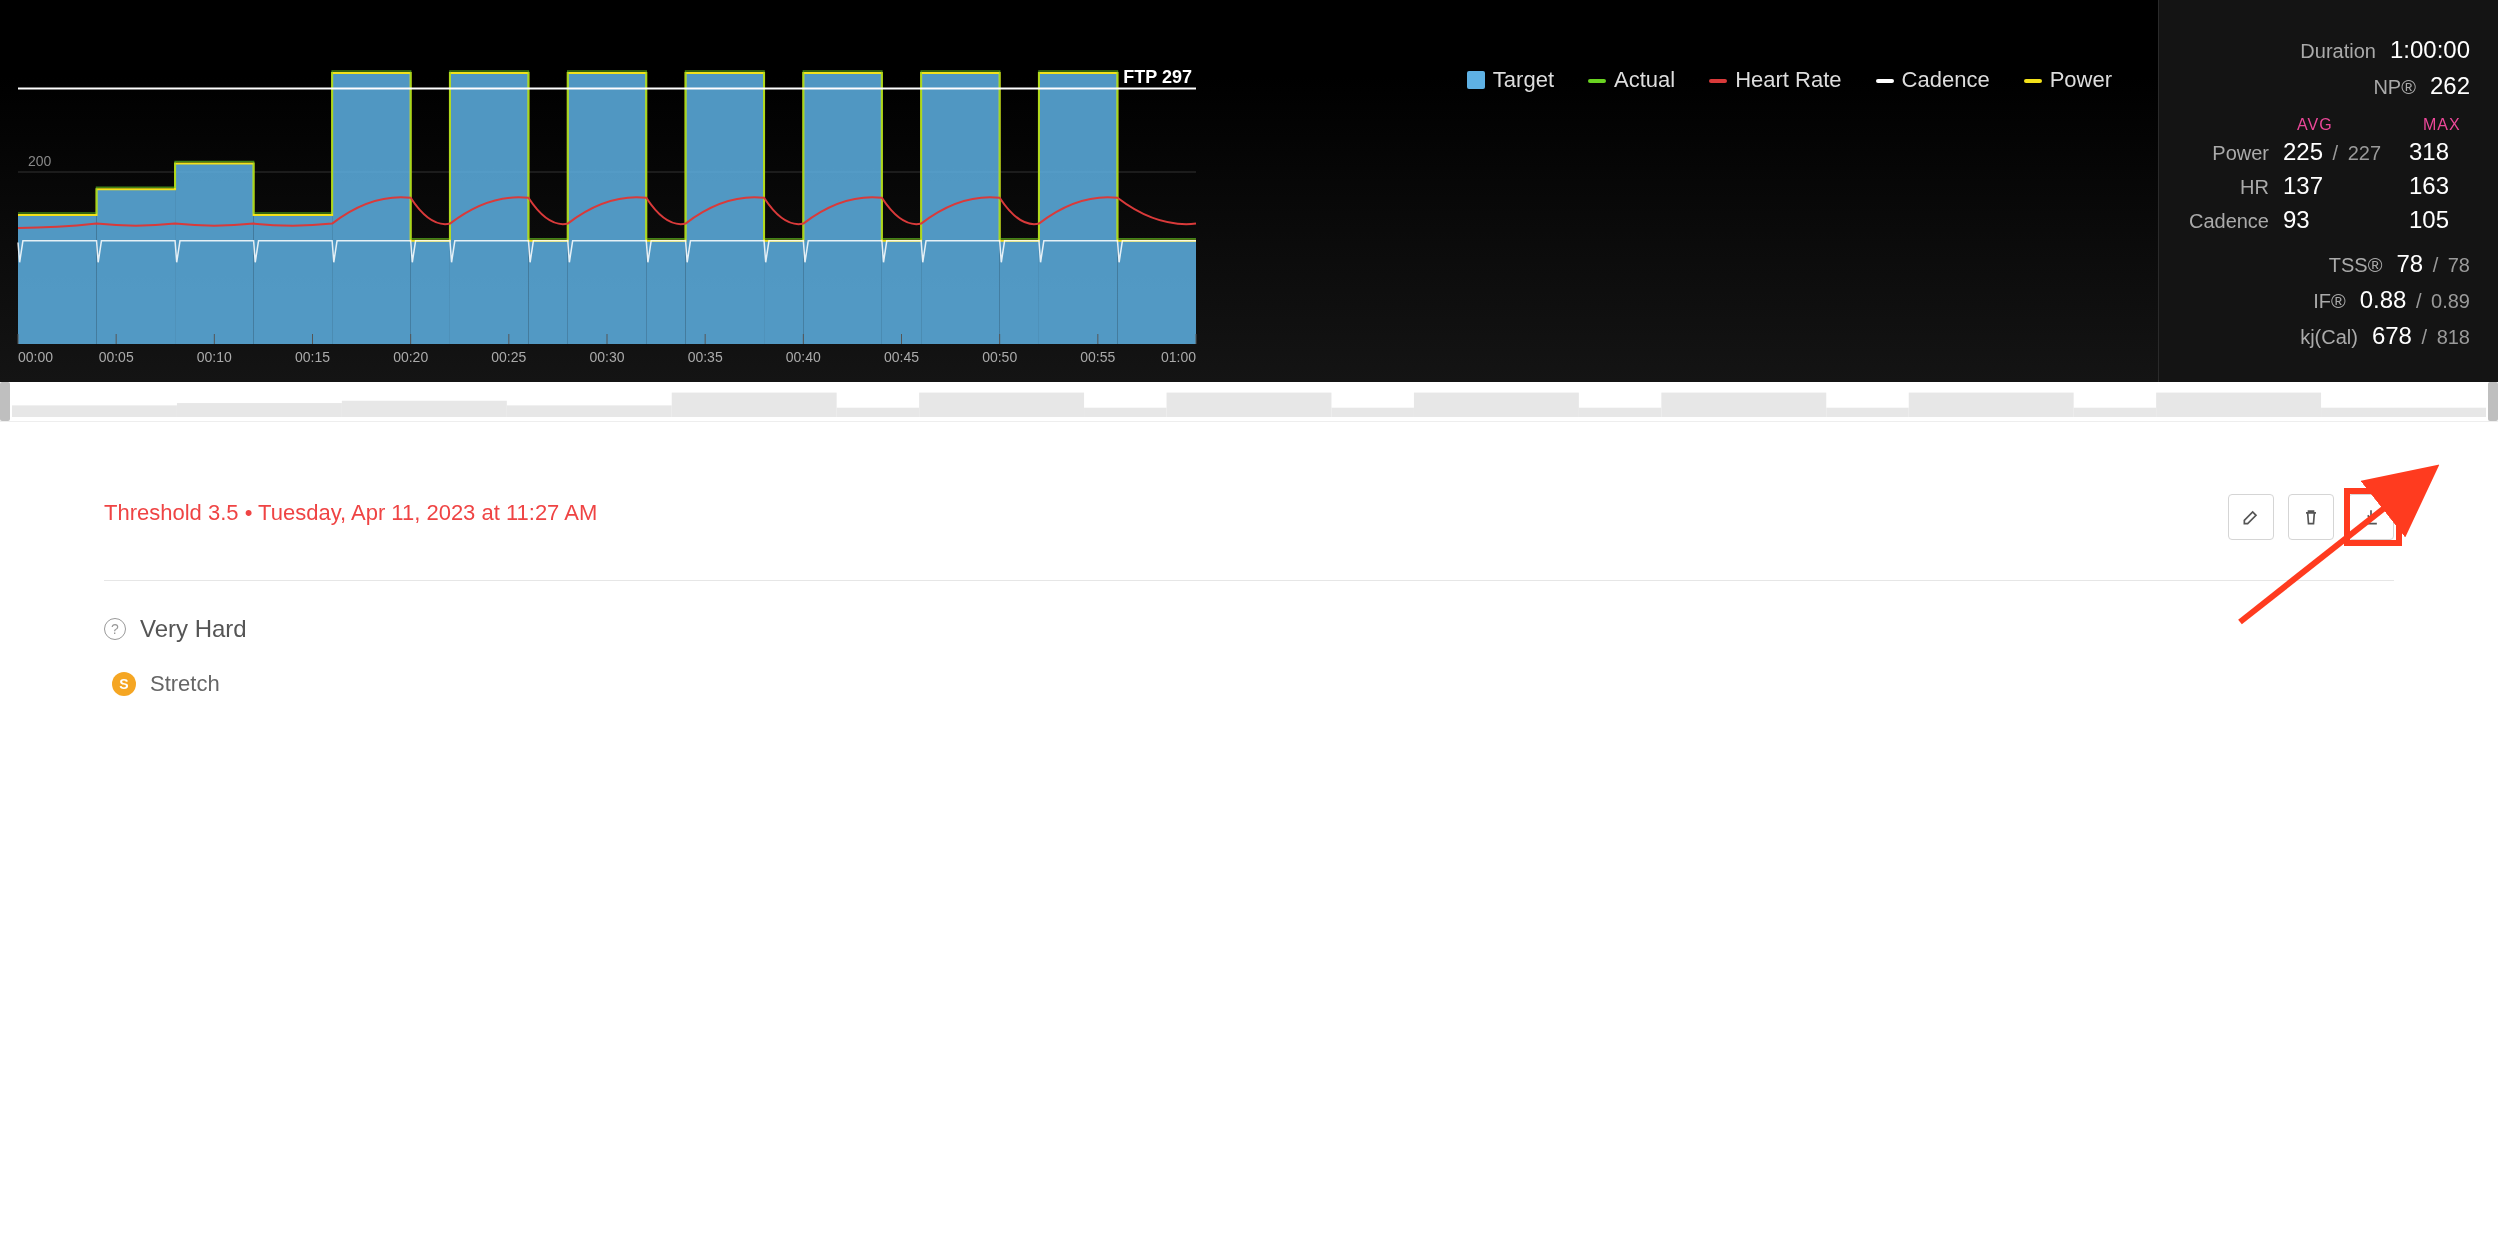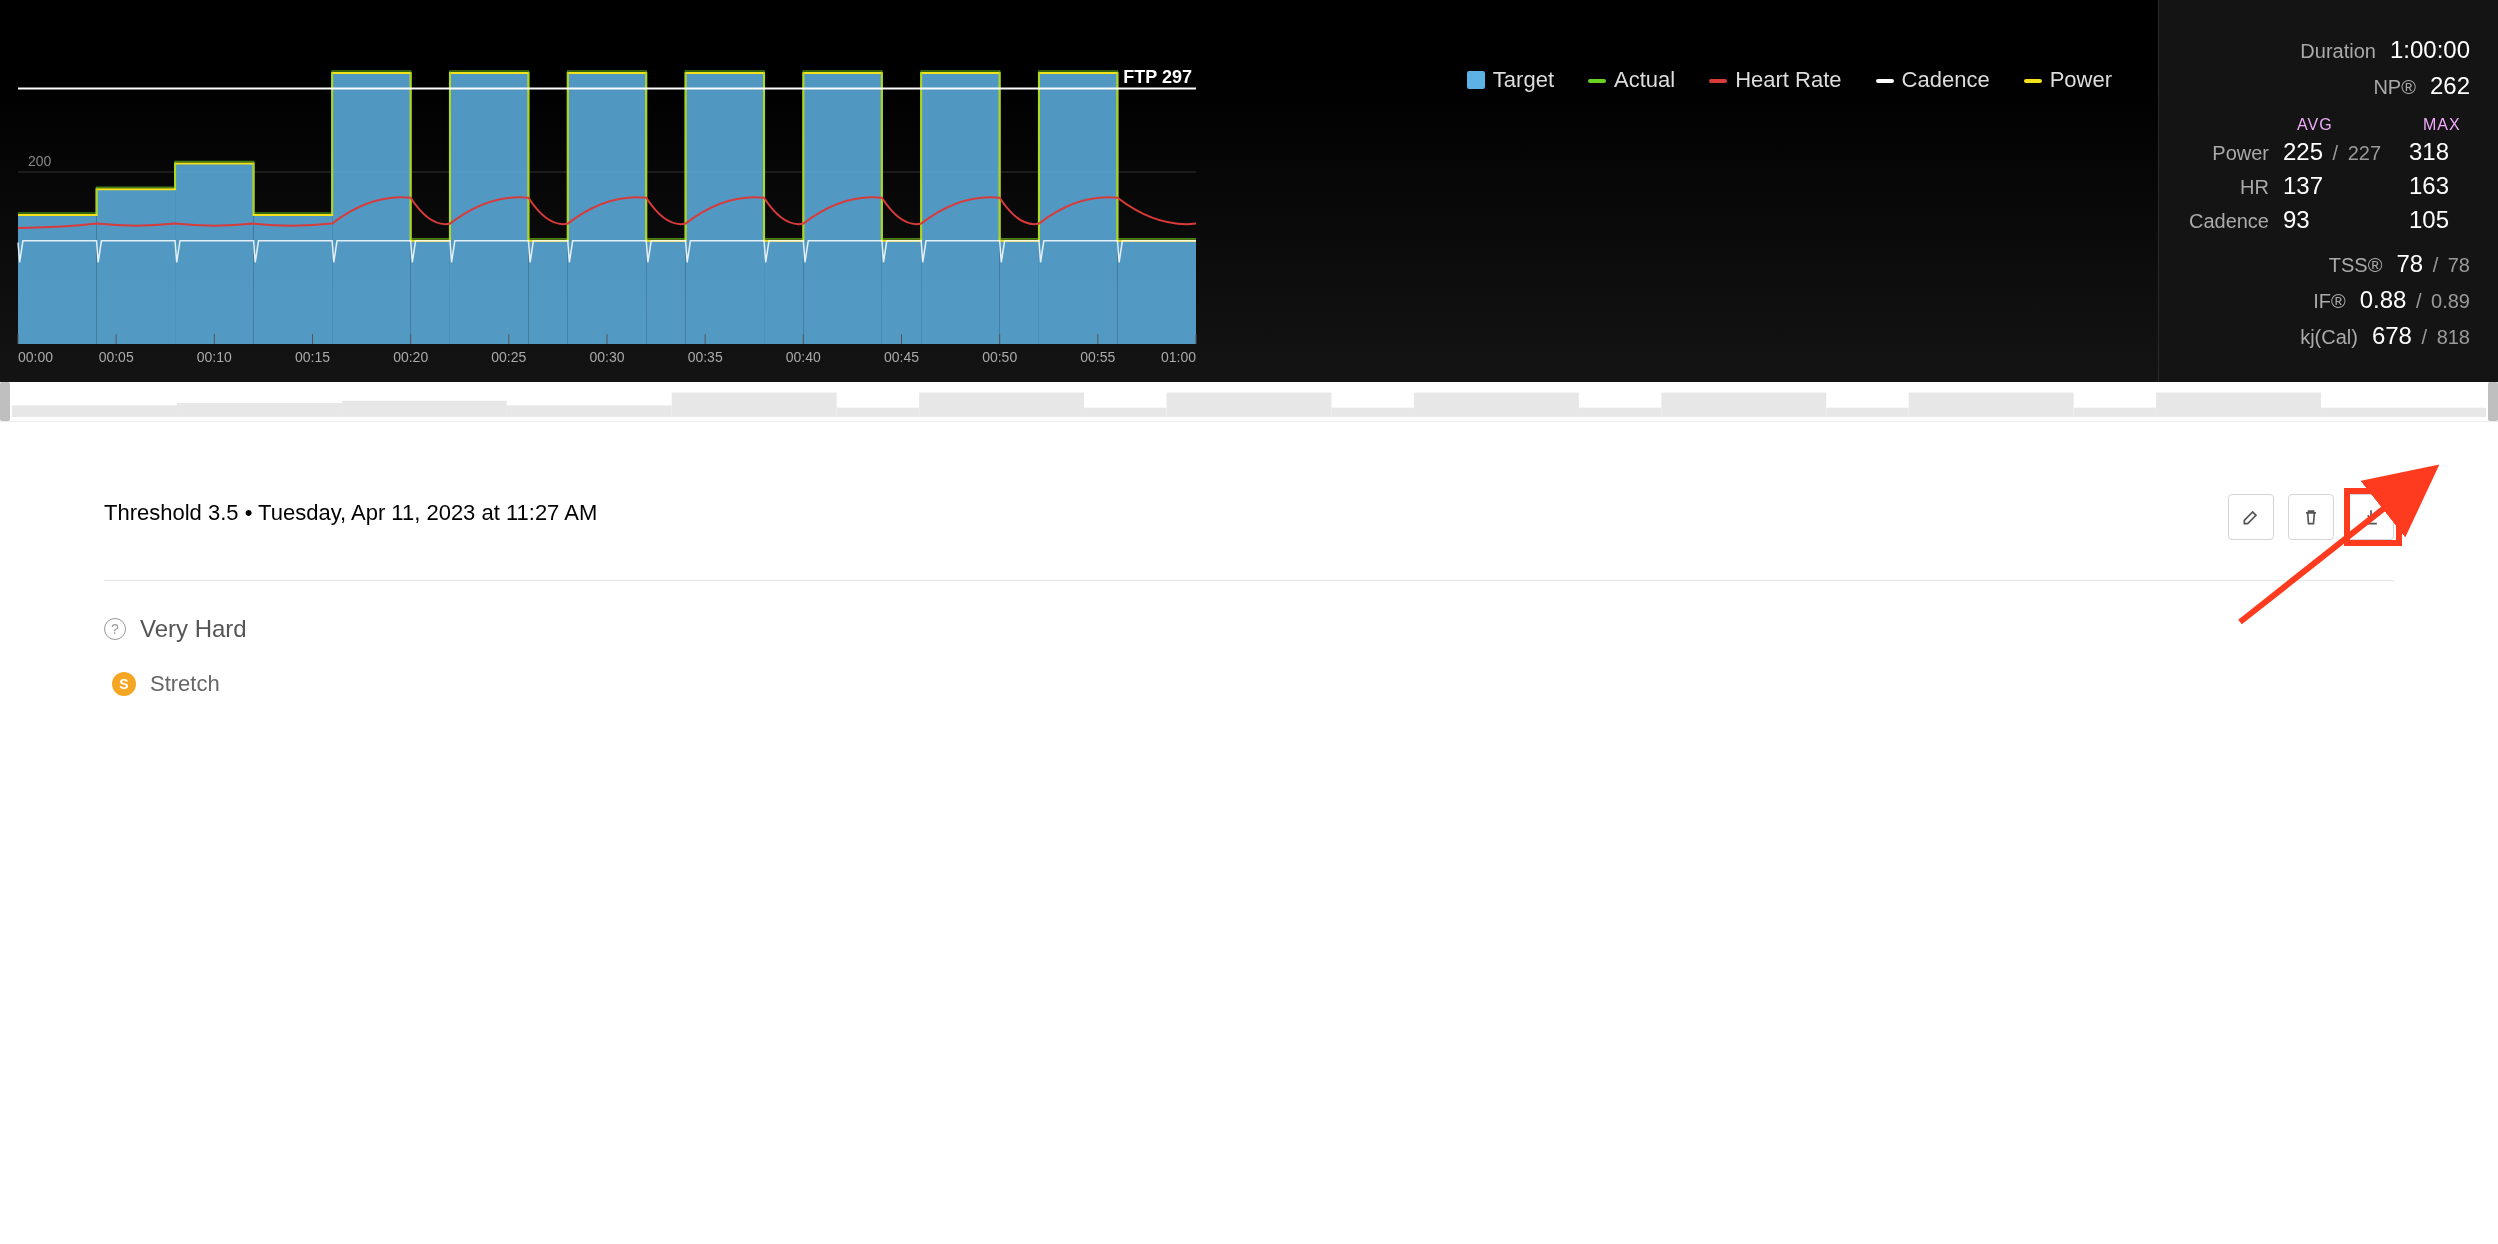--- a/index.html
+++ b/index.html
@@ -9,38 +9,38 @@
   .legend { position:absolute; top:38px; right:46px; display:flex; gap:34px; font-size:22px; color:#ddd;margin-top:29px; }
   .legend .sw { display:inline-block; width:18px; height:18px; margin-right:8px; vertical-align:-2px; border-radius:2px; }
   .legend .ln { display:inline-block; width:18px; height:4px; margin-right:8px; vertical-align:4px; border-radius:2px; }
   #chart-svg { display:block; }
   .side { width:340px; border-left:1px solid #2a2a2a; padding:36px 28px 8px 24px; background:#141414; }
   .side .row { display:flex; align-items:baseline; margin-bottom:8px;justify-content:flex-end; }
   .side .lab { flex:0 0 100px; text-align:right; color:#aaa; font-size:20px; padding-right:14px; white-space:nowrap;}
   .side .val { color:#fff; font-size:24px; font-weight:500; white-space:nowrap;}
   .side .sub { color:#9a9a9a; font-size:20px; margin-left:4px;}
   .side .hdrrow { display:flex; margin:16px 0 4px 0; }
-  .side .hdrrow span { font-size:16px; color:#f0abfc; letter-spacing:1px;}
+  .side .hdrrow span { font-size:16px; color:#ec4899; letter-spacing:1px;}
   .side .hdrrow .c1 { flex:0 0 114px;}
   .side .hdrrow .c2 { flex:0 0 126px;}
   .side .hdrrow .c3 { }
   .side .trow { display:flex; margin-bottom:6px; align-items:baseline;}
   .side .trow .lab2 { flex:0 0 100px; text-align:right; color:#aaa; font-size:20px; padding-right:14px;}
   .side .trow .c2 { flex:0 0 126px; color:#fff; font-size:24px; font-weight:500;}
   .side .trow .c3 { color:#fff; font-size:24px; font-weight:500;}
 
   .minimap-wrap { width:100%; height:40px; background:#fff; position:relative; border-bottom:1px solid #eee;}
   .minimap-wrap .handle { position:absolute; top:0; bottom:0; width:10px; background:#bfbfbf; border-radius:2px; cursor:ew-resize;}
   .minimap-track { position:absolute; left:12px; right:12px; top:4px; bottom:4px; }
   .minimap-track svg { width:100%; height:100%; display:block;}
 
   .lower { background:#fff; padding:72px 104px 30px 104px; }
   .title-row { display:flex; align-items:flex-start; }
   .title-col h1 { font-size:42px; font-weight:700; color:#222; }
-  .title-col .sub { font-size:22px; color:#000000; margin-top:6px;}
+  .title-col .sub { font-size:22px; color:#ef4444; margin-top:6px;}
   .actions { margin-left:auto; display:flex; gap:14px; }
   .iconbtn { width:46px; height:46px; border:1px solid #d5d5d5; border-radius:4px; background:#fff; display:flex; align-items:center; justify-content:center; cursor:pointer; }
   .iconbtn svg { width:20px; height:20px; stroke:#555; fill:none; stroke-width:2; }
   .highlight-box { position:absolute; border:6px solid #ff3b1f; pointer-events:none; }
   .arrow { position:absolute; pointer-events:none; }
 
   .hr { border:0; border-top:1px solid #e6e6e6; margin:40px 0 34px 0;}
   .diffline { display:flex; align-items:center; gap:14px; font-size:24px; color:#555; margin-bottom:28px;}
   .diffline .q { width:22px; height:22px; border:1.5px solid #999; border-radius:50%; display:flex; align-items:center; justify-content:center; font-size:14px; color:#999;}
   .section-h { display:flex; align-items:center; gap:12px; font-size:22px; font-weight:700; margin-bottom:26px;}

